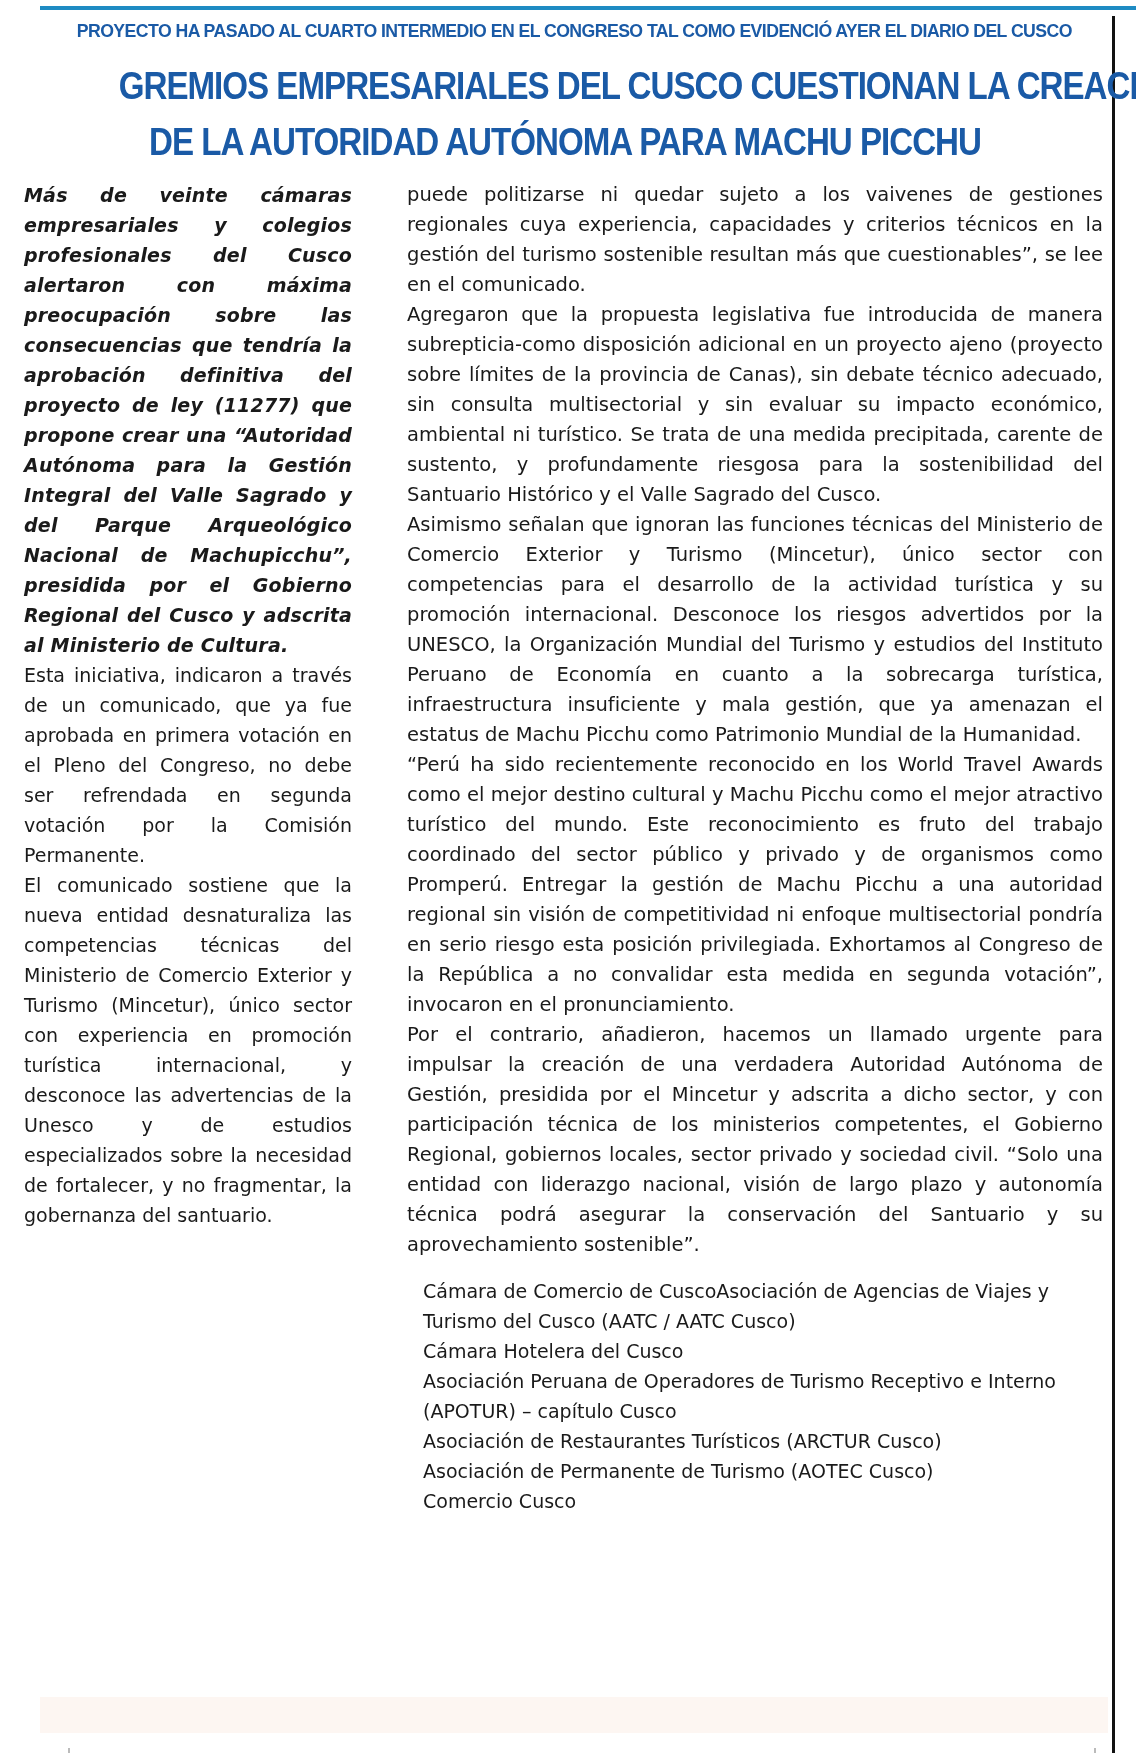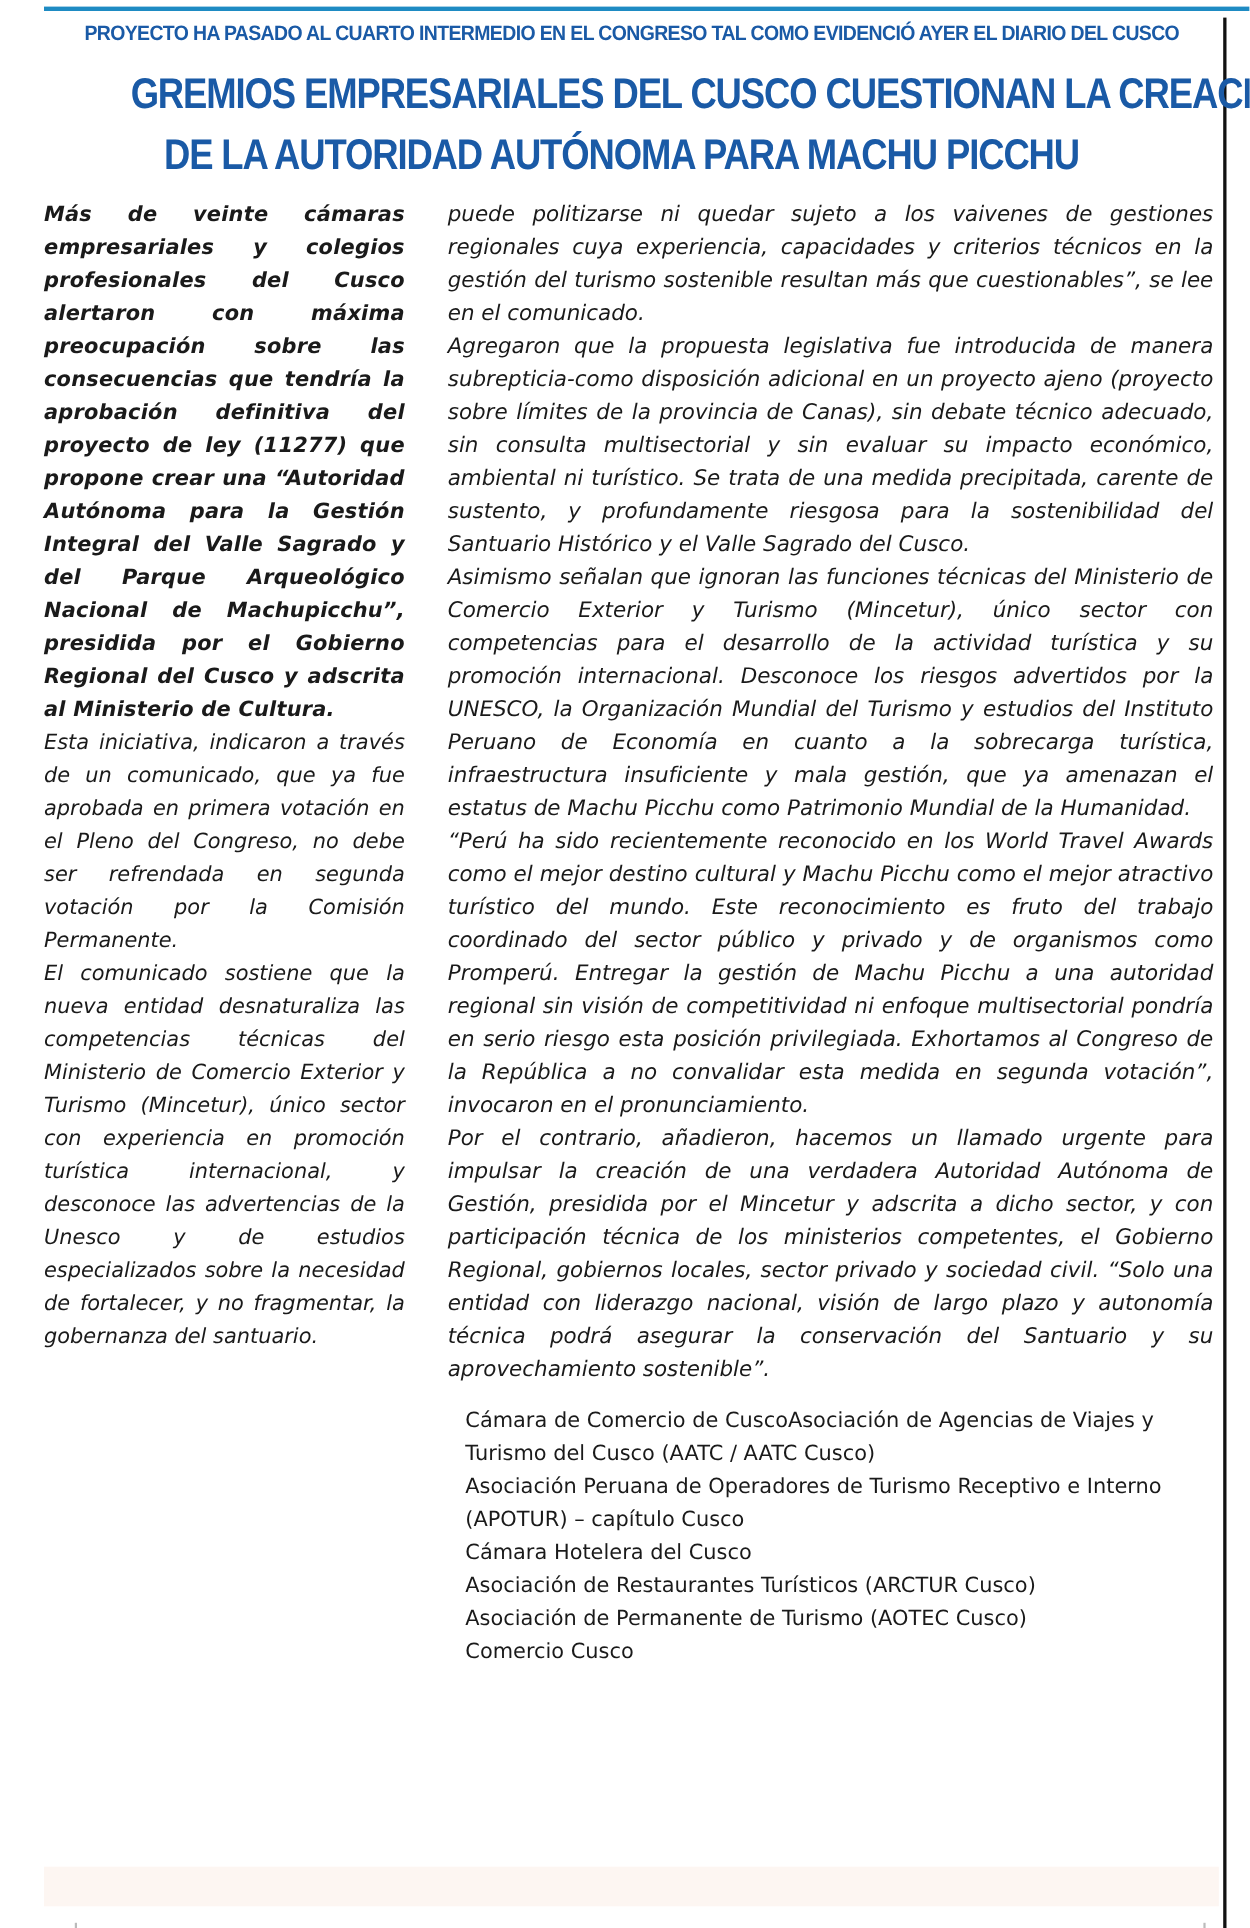--- a/index.html
+++ b/index.html
@@ -3,23 +3,23 @@
 <meta charset="utf-8">
 <style>
   html, body { margin: 0; padding: 0; background: #ffffff; }
   body { width: 1136px; height: 1753px; position: relative; overflow: hidden; font-family: "Liberation Sans", sans-serif; color: #1a1a1a; }
   .top-rule { position: absolute; left: 40px; top: 6px; width: 1096px; height: 4px; background: #1e8bc3; }
   .right-rule { position: absolute; left: 1112px; top: 16px; width: 3px; height: 1737px; background: #111111; }
   .kicker { position: absolute; left: 40px; top: 20px; width: 1050px; text-align: center; font-family: "Liberation Sans", sans-serif; font-weight: bold; font-size: 19px; letter-spacing: -0.6px; color: #1a5aa6; transform: scaleX(0.93); transform-origin: center; white-space: nowrap; }
   .headline { position: absolute; left: 40px; top: 58px; width: 1050px; text-align: center; font-family: "Liberation Sans", sans-serif; font-weight: bold; font-size: 39px; line-height: 56px; letter-spacing: -1.2px; color: #1a5aa6; }
   .headline .hl-line { display: block; white-space: nowrap; transform: scaleX(0.85); transform-origin: center; }
   .col { position: absolute; top: 180px; font-family: "DejaVu Sans", sans-serif; font-size: 19px; line-height: 30px; color: #1a1a1a; }
-  .col-left { left: 40px; width: 328px; text-align: justify; }
+  .col-left { left: 24px; width: 328px; text-align: justify; }
   .col-right { left: 407px; width: 696px; text-align: justify; }
-  .col p { margin: 0; font-style: italic; }
+  .col p { margin: 0; }
   .col-left p.lead { font-style: italic; font-weight: bold; font-size: 19px; letter-spacing: 0.2px; }
   .col-left p.body { font-size: 19px; letter-spacing: 0px; }
   .col-right p { font-size: 19.5px; letter-spacing: 0px; transform-origin: left; }
   .col-right ul.orgs { list-style: none; margin: 16px; padding: 0; text-align: left; }
   .col-right ul.orgs li { margin: 0; padding: 0; }
   .footer-band { position: absolute; left: 40px; top: 1697px; width: 1068px; height: 36px; background: #fdf6f2; }
   .footer-mark-left { position: absolute; left: 68px; top: 1748px; width: 2px; height: 5px; background: #bbbbbb; }
   .footer-mark-right { position: absolute; left: 1094px; top: 1748px; width: 2px; height: 5px; background: #bbbbbb; }
 </style>
 </head>
@@ -42,22 +42,22 @@
 </div>
 
 <div class="col col-right" lang="es" style="hyphens:auto;">
   <p>puede politizarse ni quedar sujeto a los vaivenes de gestiones regionales cuya experiencia, capacidades y criterios técnicos en la gestión del turismo sostenible resultan más que cuestionables”, se lee en el comunicado.</p>
   <p>Agregaron que la propuesta legislativa fue introducida de manera subrepticia-como disposición adicional en un proyecto ajeno (proyecto sobre límites de la provincia de Canas), sin debate técnico adecuado, sin consulta multisectorial y sin evaluar su impacto económico, ambiental ni turístico. Se trata de una medida precipitada, carente de sustento, y profundamente riesgosa para la sostenibilidad del Santuario Histórico y el Valle Sagrado del Cusco.</p>
   <p>Asimismo señalan que ignoran las funciones técnicas del Ministerio de Comercio Exterior y Turismo (Mincetur), único sector con competencias para el desarrollo de la actividad turística y su promoción internacional. Desconoce los riesgos advertidos por la UNESCO, la Organización Mundial del Turismo  y estudios del Instituto Peruano de Economía en cuanto a la sobrecarga turística, infraestructura insuficiente y mala gestión, que ya amenazan el estatus de  Machu Picchu como Patrimonio Mundial de la Humanidad.</p>
   <p>“Perú ha sido recientemente reconocido en los World Travel Awards como el mejor destino cultural y Machu Picchu como el mejor atractivo turístico del mundo. Este reconocimiento es fruto del trabajo coordinado del sector público y privado y de organismos como Promperú. Entregar la gestión de Machu Picchu a una autoridad regional sin visión de competitividad ni enfoque multisectorial pondría en serio riesgo esta posición privilegiada. Exhortamos al Congreso de la República a no convalidar esta medida en segunda votación”, invocaron en el pronunciamiento.</p>
   <p>Por el contrario, añadieron, hacemos un llamado urgente para impulsar la creación de una verdadera Autoridad Autónoma de Gestión, presidida por el Mincetur y adscrita a dicho sector, y con participación técnica de los ministerios competentes, el Gobierno Regional, gobiernos locales, sector privado y sociedad civil. “Solo una entidad con liderazgo nacional, visión de largo plazo y autonomía técnica podrá asegurar la conservación del Santuario y su aprovechamiento sostenible”.</p>
   <ul class="orgs">
     <li>Cámara de Comercio de CuscoAsociación de Agencias de Viajes y Turismo del Cusco (AATC / AATC Cusco)</li>
+    <li>Cámara Hotelera del Cusco</li>
     <li>Asociación Peruana de Operadores de Turismo Receptivo e Interno (APOTUR) – capítulo Cusco</li>
-    <li>Cámara Hotelera del Cusco</li>
     <li>Asociación de Restaurantes Turísticos (ARCTUR Cusco)</li>
     <li>Asociación de Permanente de Turismo (AOTEC Cusco)</li>
     <li>Comercio Cusco</li>
   </ul>
 </div>
 
 <div class="footer-band"></div>
 <div class="footer-mark-left"></div>
 <div class="footer-mark-right"></div>
 

